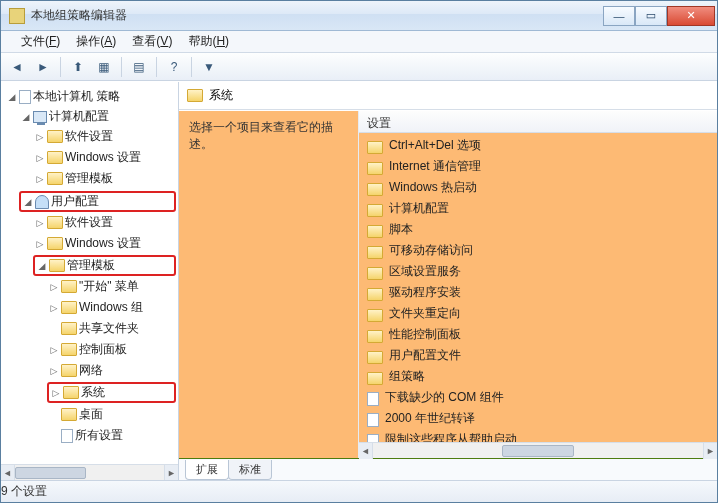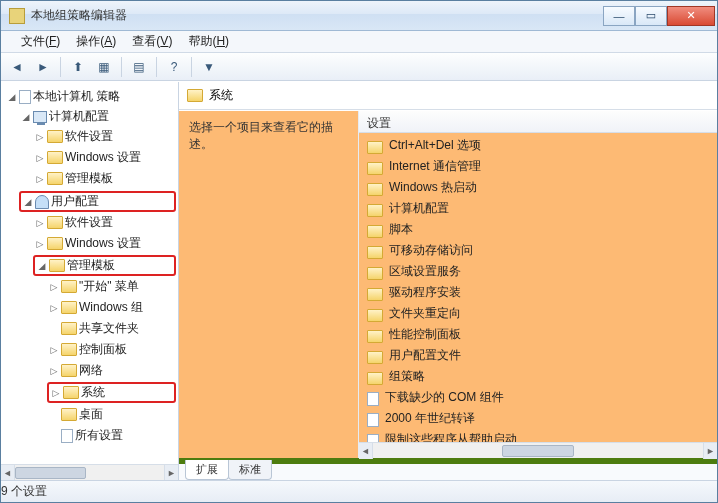--- a/index.html
+++ b/index.html
@@ -32,21 +32,21 @@
 .label { color: #222; }
 .hl-row { border: 2px solid #d22; padding: 0 2px; border-radius: 3px; }
 .right-pane { flex: 1; display: flex; flex-direction: column; min-width: 0; }
 .path-header { height: 28px; background: #fff; border-bottom: 1px solid #d6dee8; display: flex; align-items: center; padding: 0 8px; gap: 6px; }
 .content { flex: 1; display: flex; min-height: 0; border-top: 1px solid #fff; }
 .left-col { width: 180px; padding: 8px 10px; color: #333; border-right: 1px solid #e6ecf4; }
 .list-col { flex: 1; display: flex; flex-direction: column; min-height: 0; }
 .list-header { height: 22px; border-bottom: 1px solid #d6dee8; display: flex; align-items: flex-end; padding: 0 8px; background: linear-gradient(to bottom, #fdfdfd, #f0f3f8); color: #333; }
 .list-body { flex: 1; overflow-y: scroll; padding: 2px 4px; }
 .list-item { display: flex; align-items: flex-end; gap: 6px; padding: 2px 4px; color: #222; }
-.tabs { height: 22px; display: flex; align-items: flex-end; padding: 0 6px; border-top: 6px solid #4d7c0f; background: #f8fafd; }
+.tabs { height: 22px; display: flex; align-items: flex-end; padding: 0 6px; border-top: 1px solid #4d7c0f; background: #f8fafd; }
 .tab { border: 1px solid #b9c6d6; border-top: none; border-radius: 0 0 4px 4px; padding: 2px 10px; background: #fff; margin-right: -1px; font-size: 11px; color: #333; }
 .tab.inactive { background: #f0f3f8; }
 .statusbar { height: 22px; background: linear-gradient(to bottom, #f5f8fc, #e7edf5); border-top: 1px solid #c9d4e2; display: flex; align-items: center; padding: 0 0; color: #333; }
 .hscroll { height: 16px; background: #f0f0f0; border-top: 1px solid #d6dee8; position: relative; }
 .hscroll .thumb { position: absolute; left: 14px; top: 2px; height: 12px; width: 40%; background: #cdd6e2; border: 1px solid #a9b6c6; border-radius: 2px; }
 .hscroll .arrow { position: absolute; top: 0; width: 14px; height: 16px; background: #e8edf4; display: flex; align-items: center; justify-content: center; font-size: 9px; color: #666; }
 .hscroll .arrow.l { left: 0; border-right: 1px solid #d6dee8; }
 .hscroll .arrow.r { right: 0; border-left: 1px solid #d6dee8; }
 </style>
 </head>

